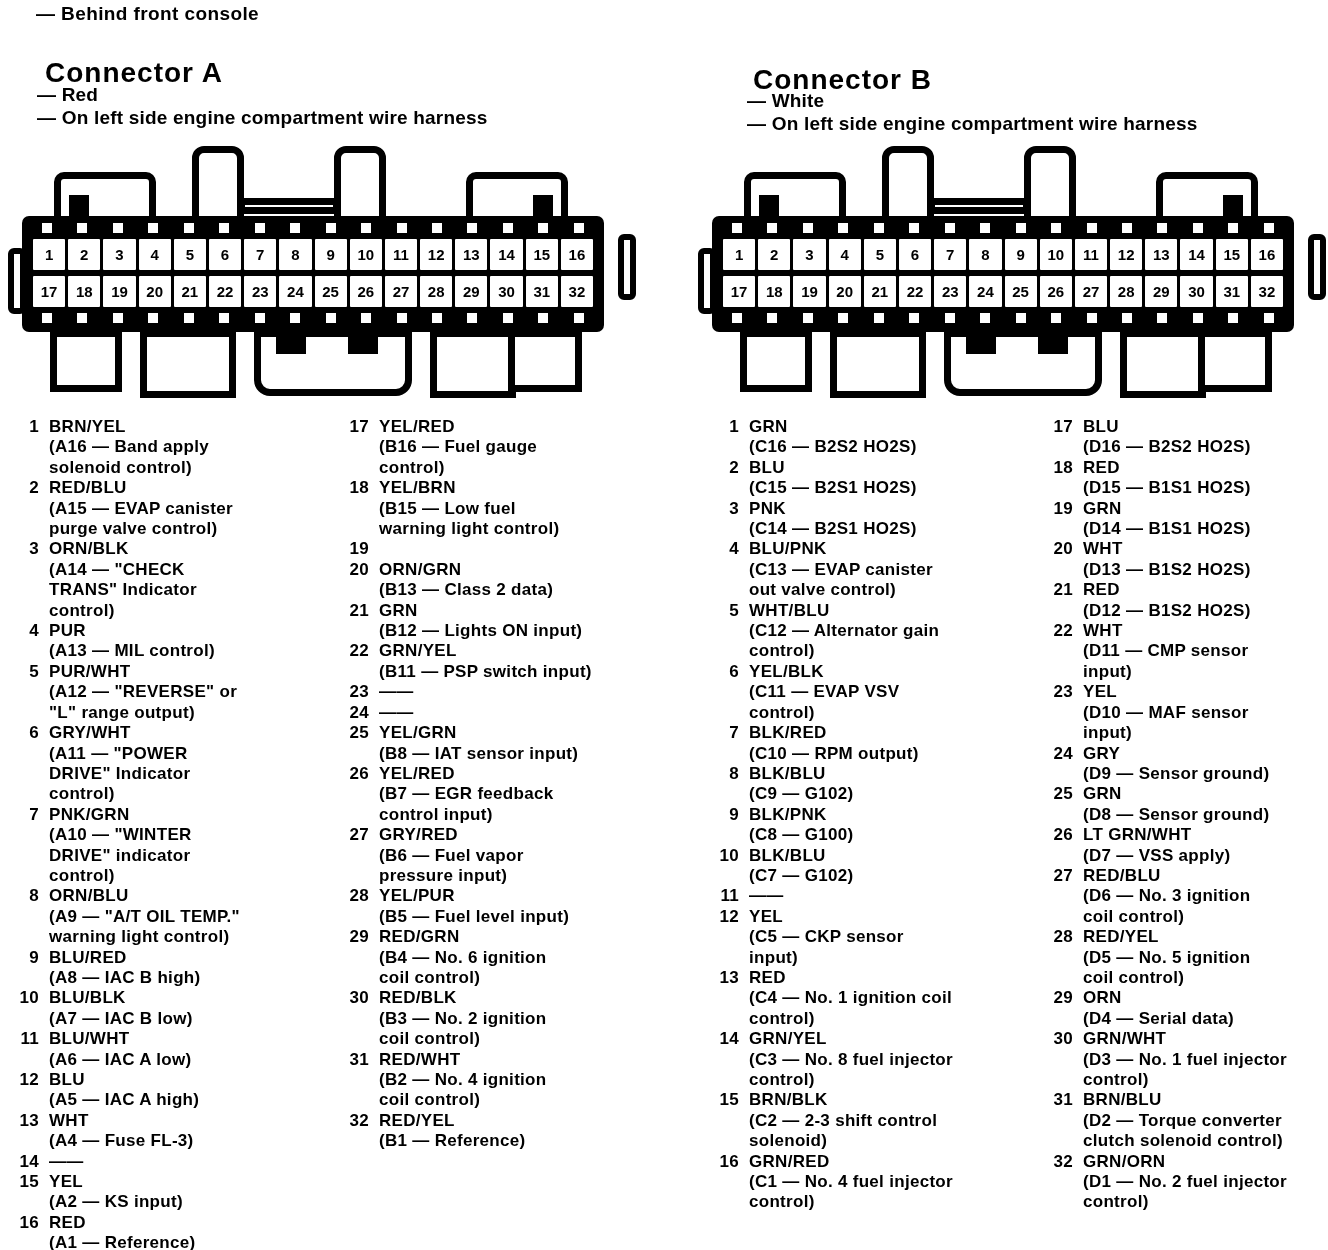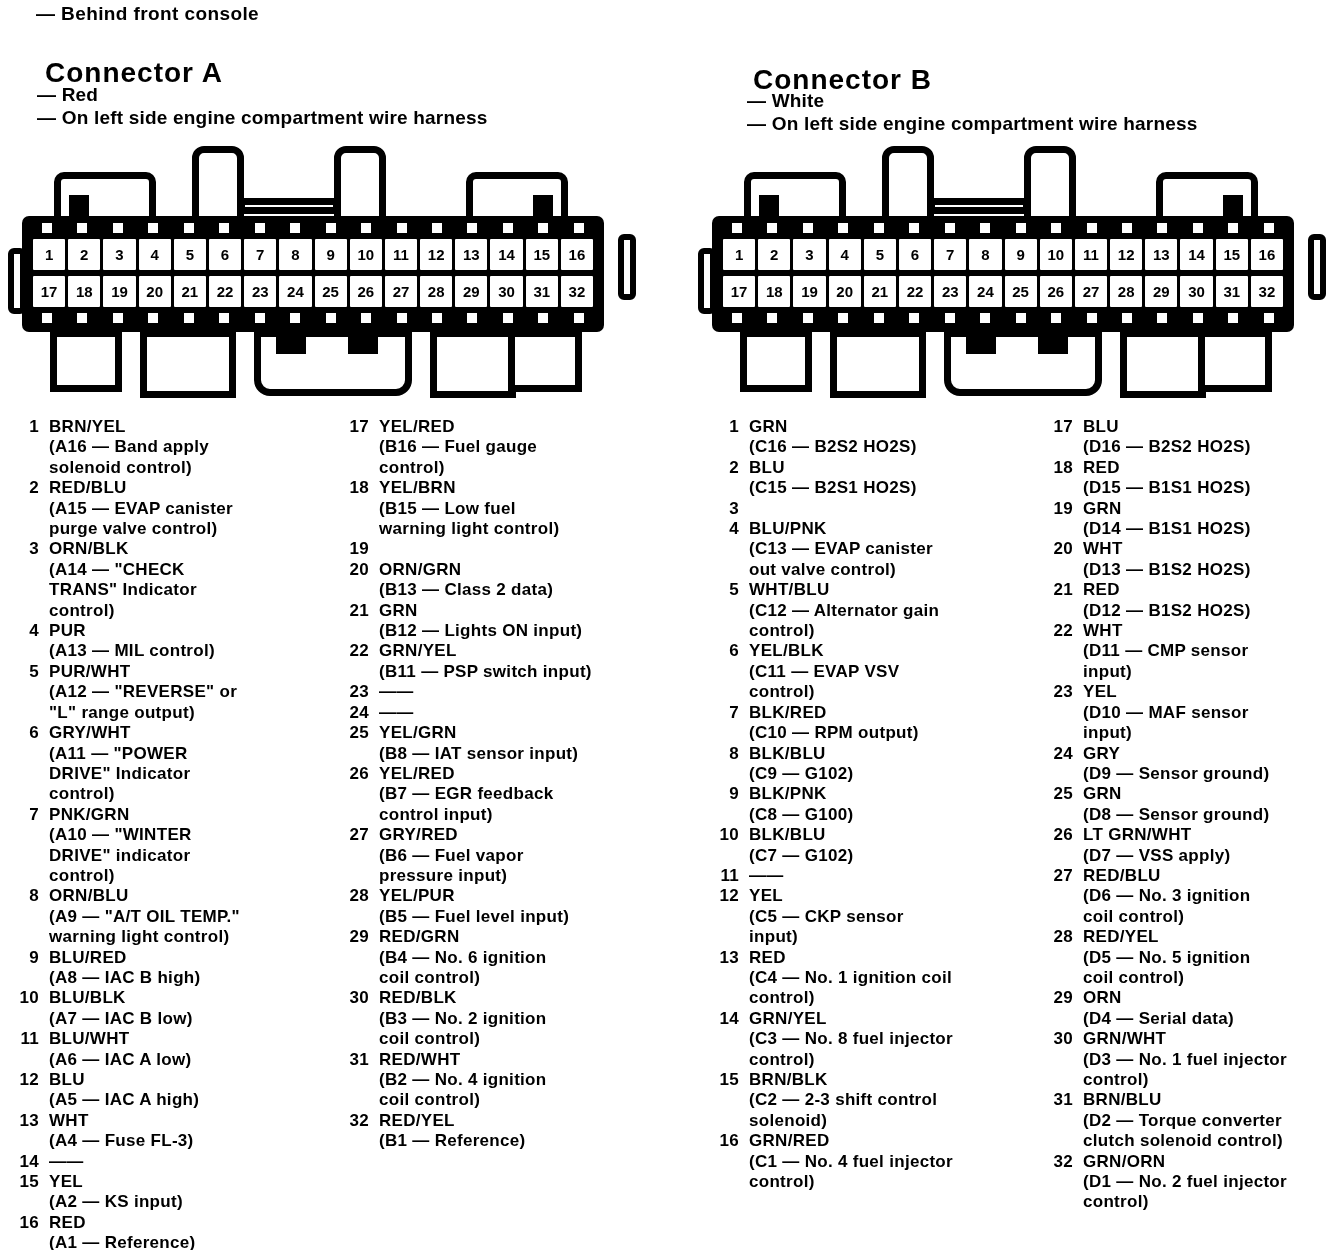--- a/index.html
+++ b/index.html
@@ -507,20 +507,24 @@
       </div>
       <div class="entry">
         <span class="pnum">2</span>
         <span class="pbody">
           <span class="wire">BLU</span>
           <span class="desc">(C15 — B2S1 HO2S)</span>
         </span>
       </div>
       <div class="entry">
         <span class="pnum">3</span>
+        <span class="pbody">
+          <span class="wire">PNK</span>
+          <span class="desc">(C14 — B2S1 HO2S)</span>
+        </span>
       </div>
       <div class="entry">
         <span class="pnum">4</span>
         <span class="pbody">
           <span class="wire">BLU/PNK</span>
           <span class="desc">(C13 — EVAP canister
 out valve control)</span>
         </span>
       </div>
       <div class="entry">

